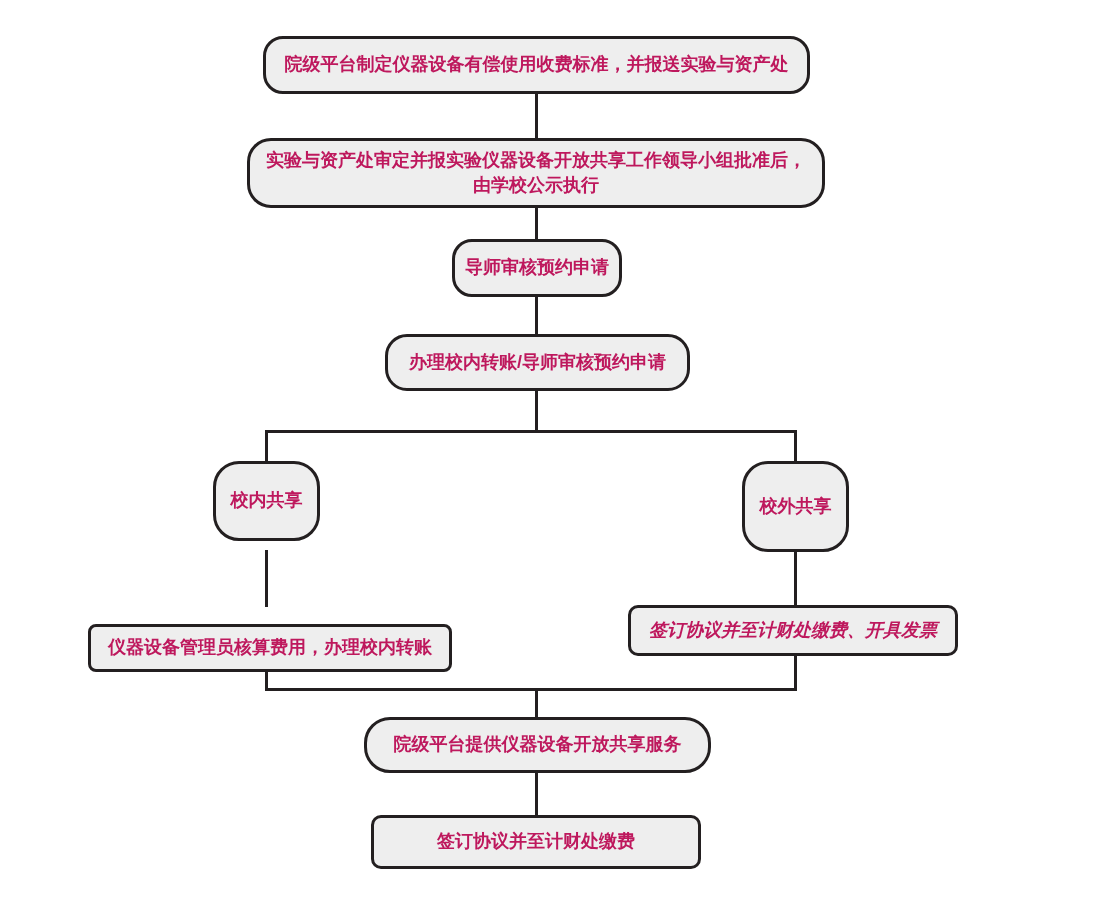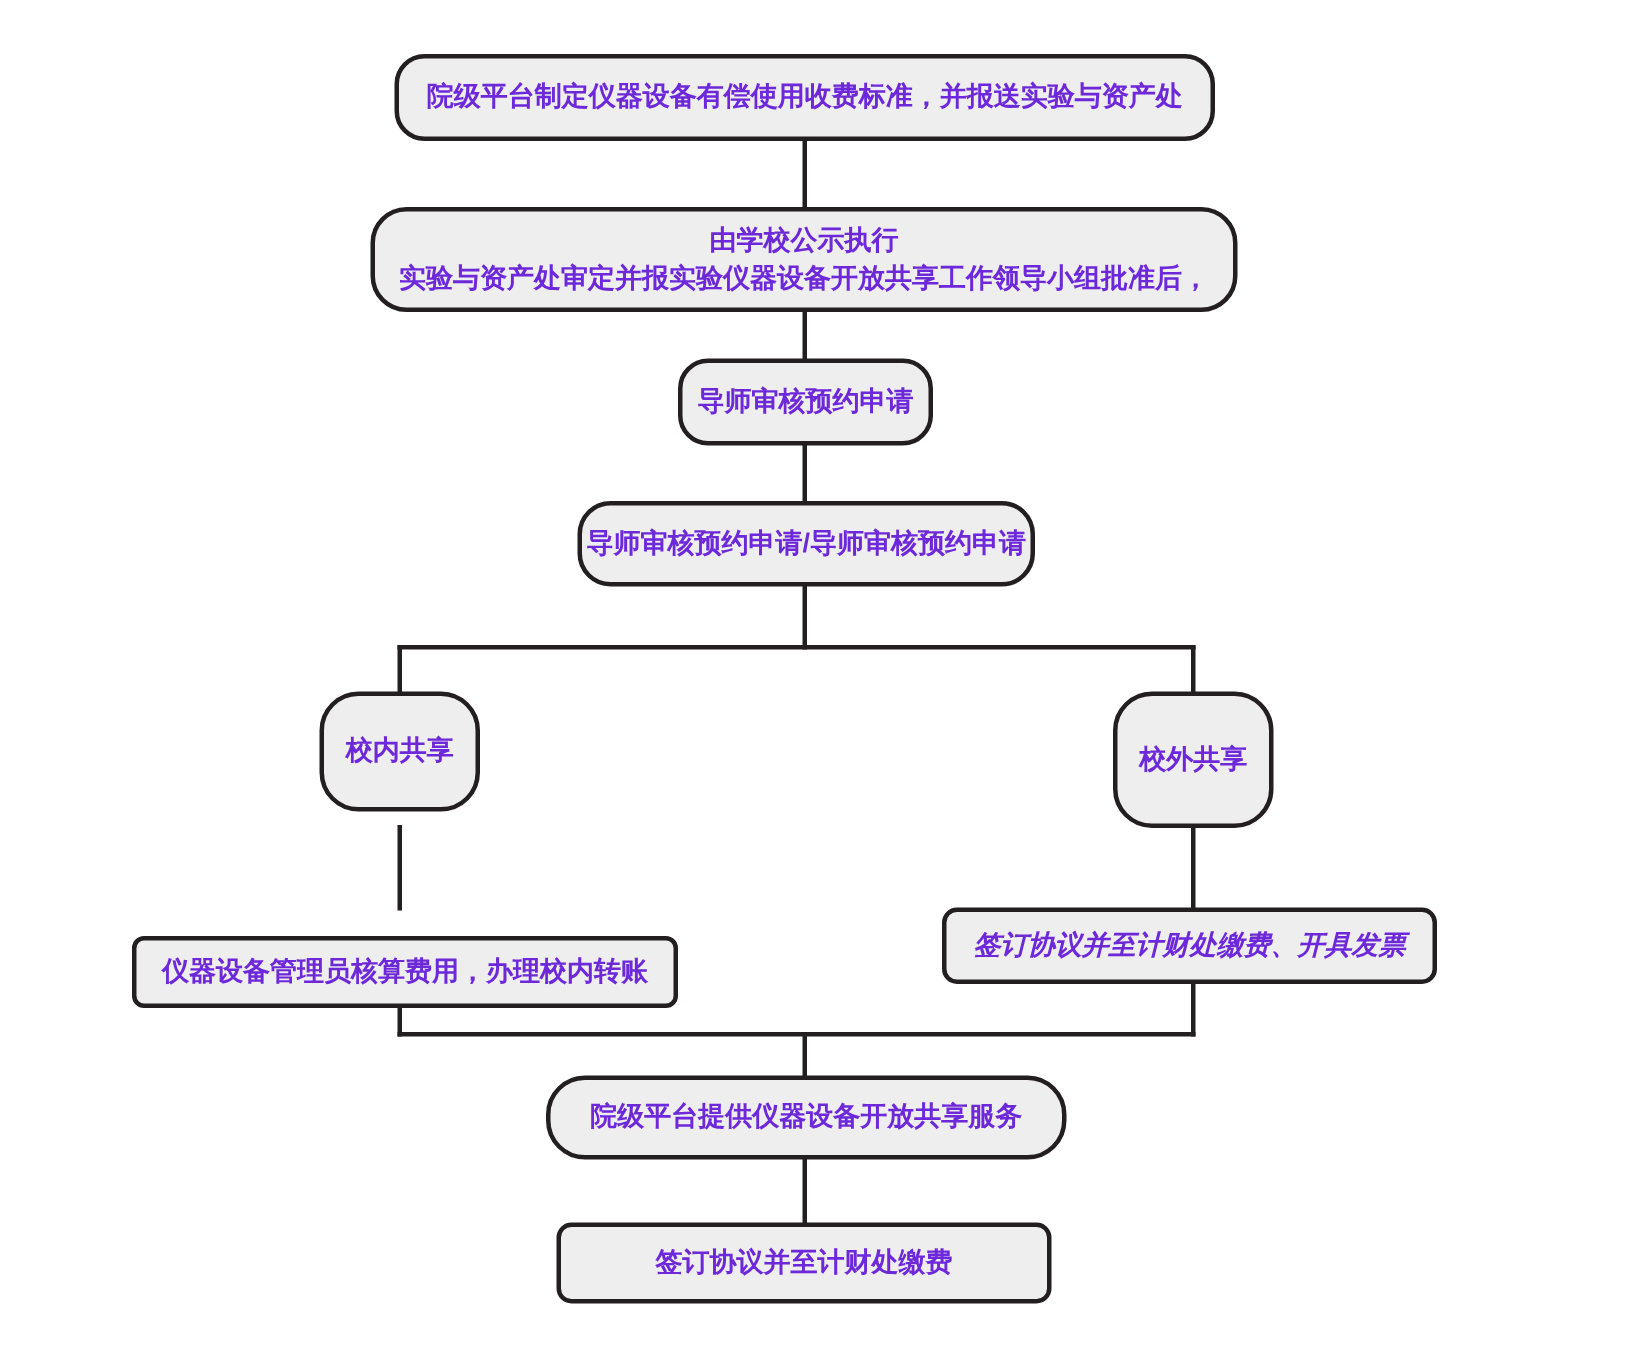--- a/index.html
+++ b/index.html
@@ -13,21 +13,21 @@
     width: 1099px;
     height: 897px;
     background: #ffffff;
     overflow: hidden;
   }
   .node {
     position: absolute;
     box-sizing: border-box;
     background: #eeeeee;
     border: 3px solid #231f20;
-    color: #6d28d9;
+    color: #be185d;
     font-weight: bold;
     font-size: 18px;
     line-height: 1.4;
     display: flex;
     align-items: center;
     justify-content: center;
     text-align: center;
     white-space: nowrap;
   }
   .node.wrap { white-space: normal; }
@@ -81,28 +81,28 @@
   <div class="line v e7l"></div>
   <div class="line v e7r"></div>
   <div class="line h emerge"></div>
   <div class="line v e8"></div>
   <div class="line v e9"></div>
 
   <div class="node n1">院级平台制定仪器设备有偿使用收费标准，并报送实验与资产处</div>
 
   <div class="node n2 wrap">
     <div>
+      <div>实验与资产处审定并报实验仪器设备开放共享工作领导小组批准后，</div>
       <div>由学校公示执行</div>
-      <div>实验与资产处审定并报实验仪器设备开放共享工作领导小组批准后，</div>
     </div>
   </div>
 
   <div class="node n3">导师审核预约申请</div>
 
-  <div class="node n4">导师审核预约申请/导师审核预约申请</div>
+  <div class="node n4">办理校内转账/导师审核预约申请</div>
 
   <div class="node n5">校内共享</div>
 
   <div class="node n6">校外共享</div>
 
   <div class="node n7">仪器设备管理员核算费用，办理校内转账</div>
 
   <div class="node n8">签订协议并至计财处缴费、开具发票</div>
 
   <div class="node n9">院级平台提供仪器设备开放共享服务</div>

